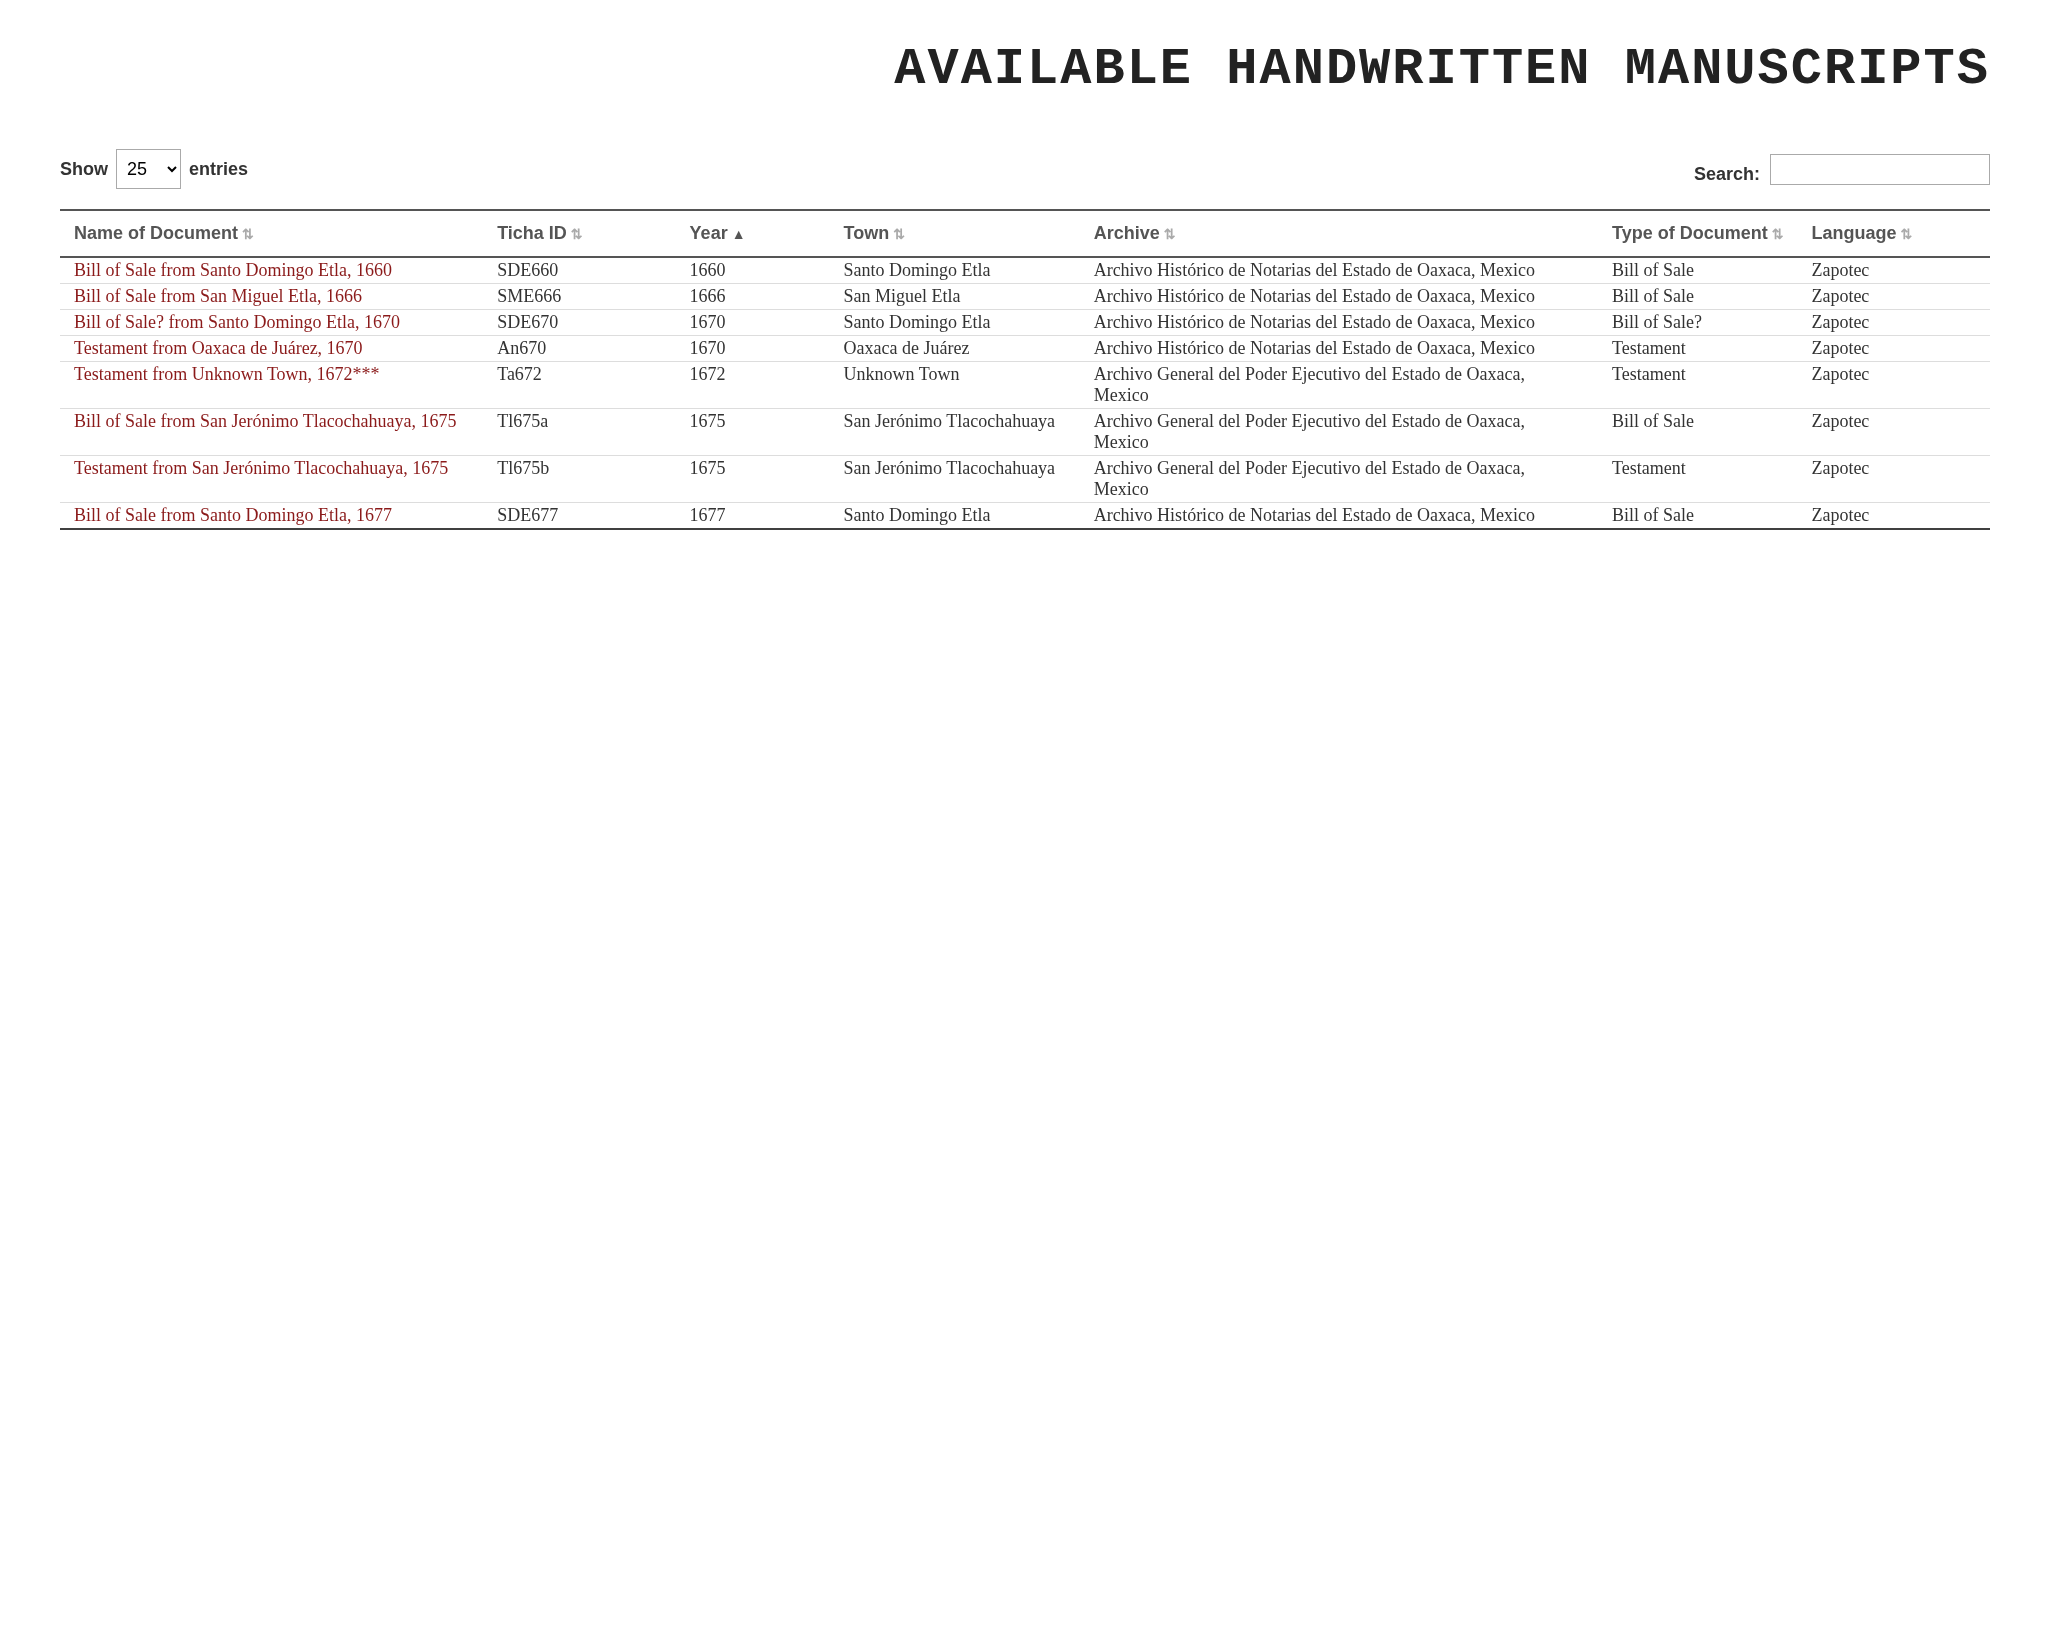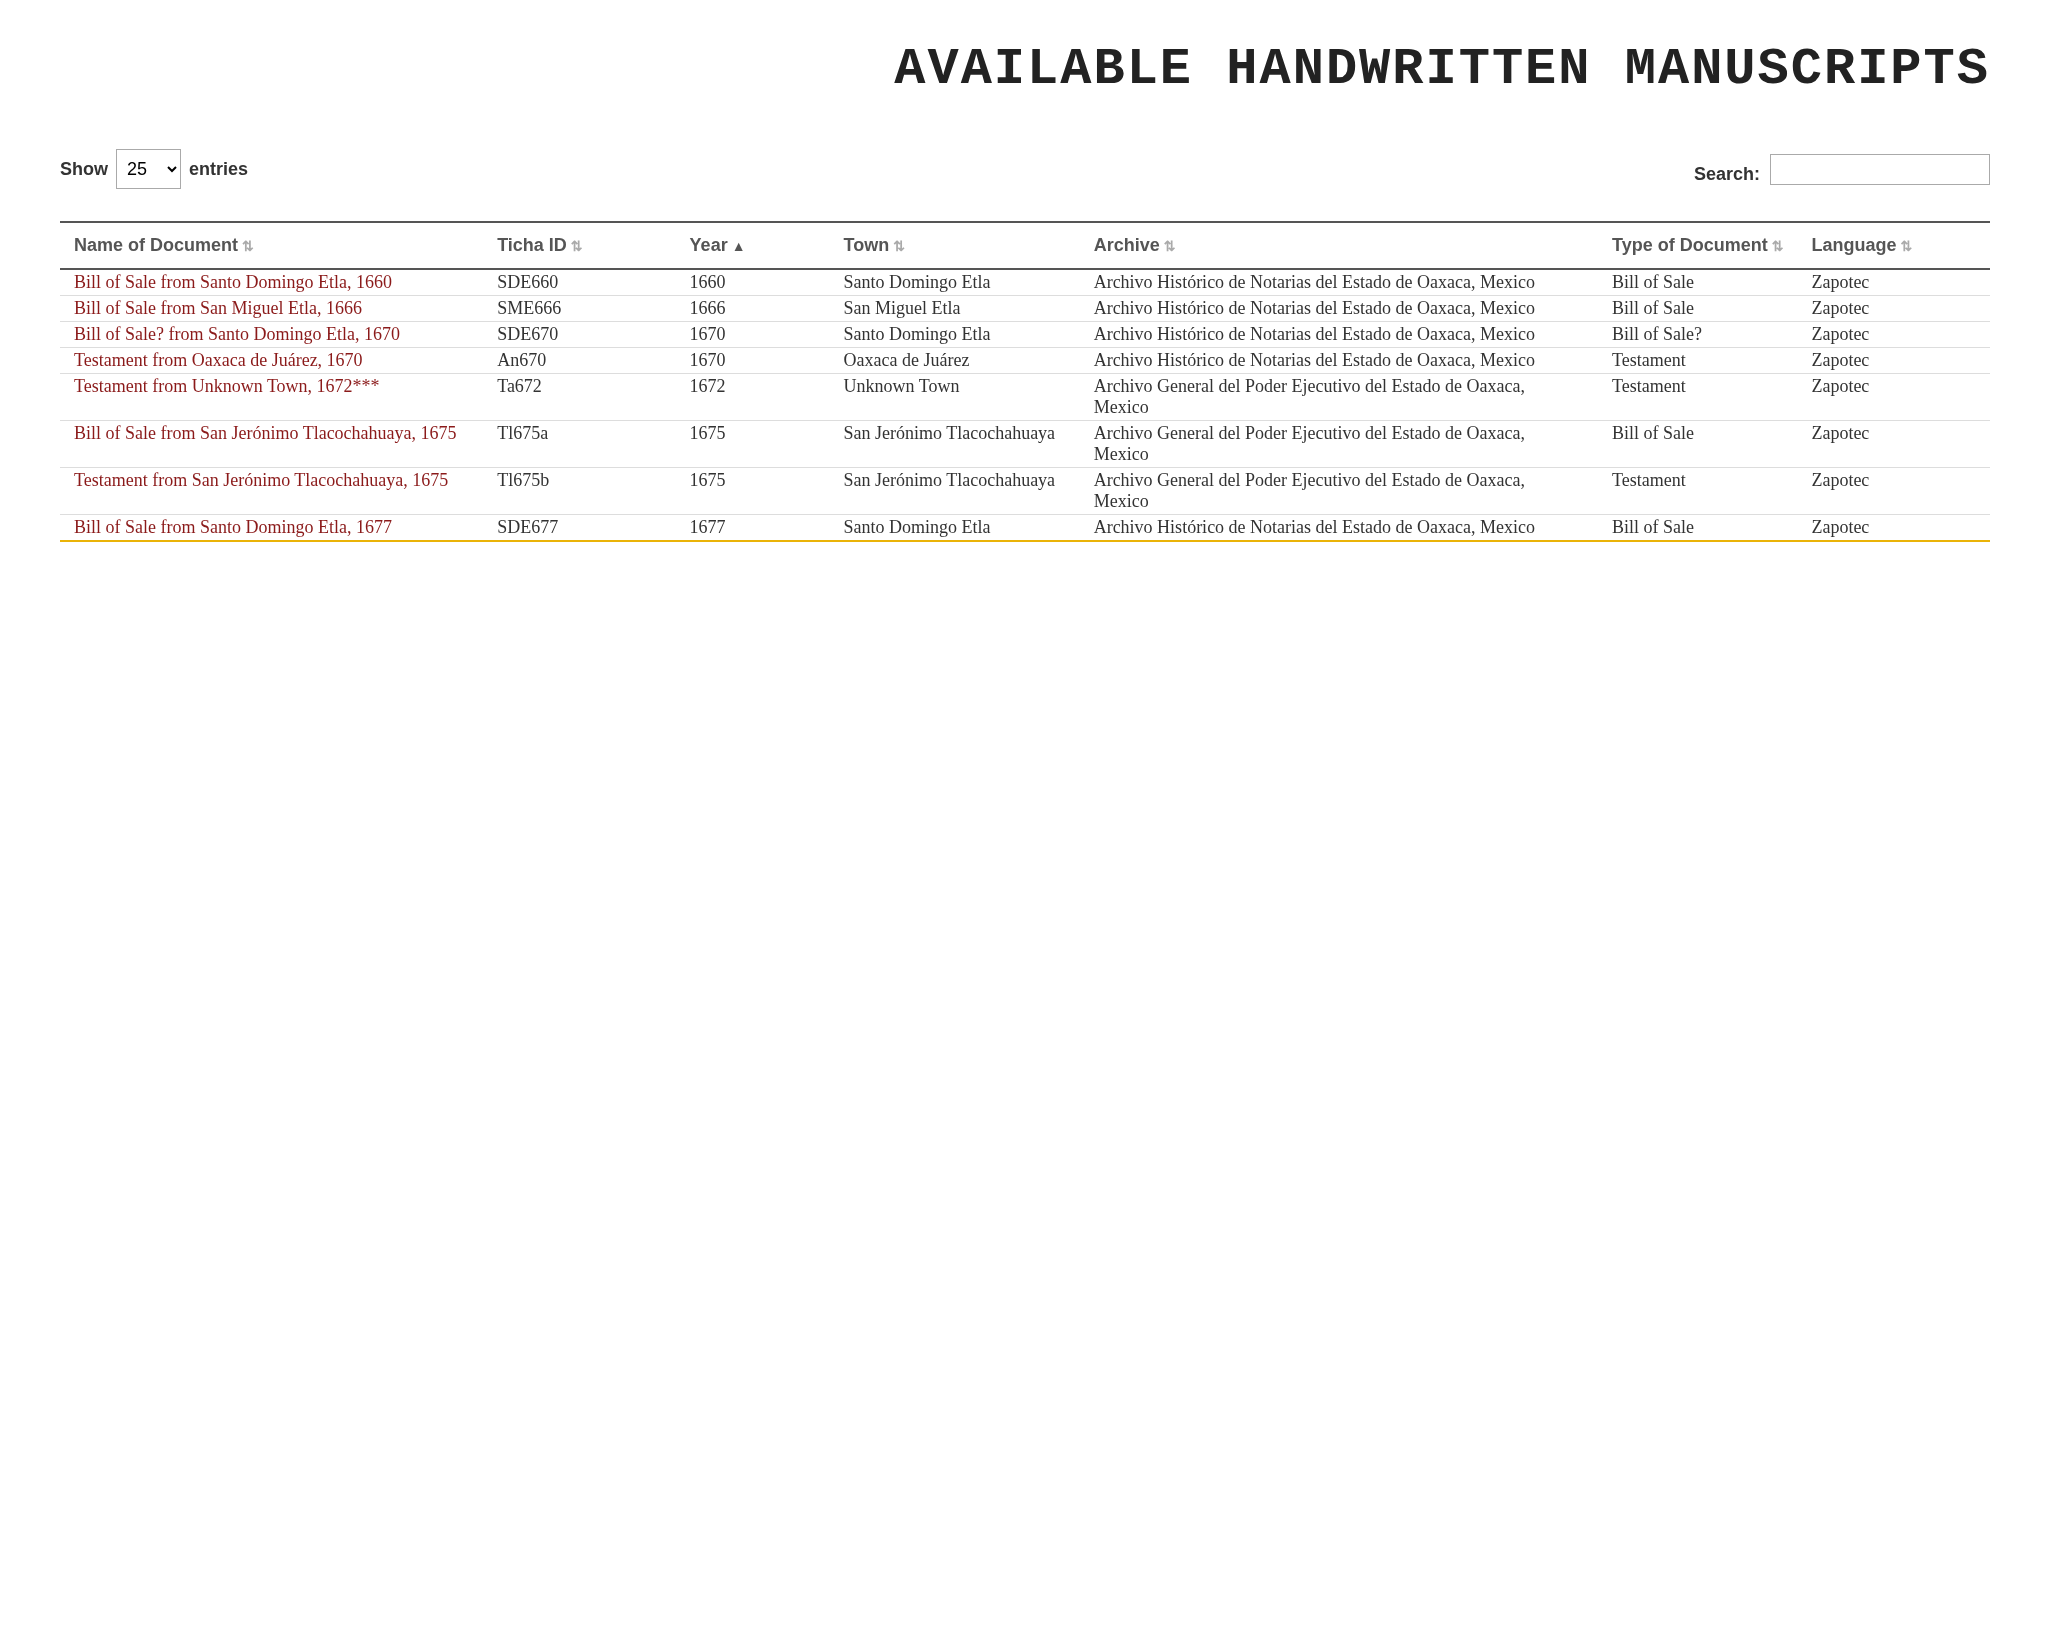--- a/index.html
+++ b/index.html
@@ -16,21 +16,21 @@
       letter-spacing: 2px;
       text-align: right;
       color: #222;
       margin-bottom: 40px;
       padding-bottom: 10px;
     }
     .controls {
       display: flex;
       justify-content: space-between;
       align-items: center;
-      margin-bottom: 32px;
+      margin-bottom: 20px;
     }
     .show-entries {
       display: flex;
       align-items: center;
       gap: 8px;
       font-size: 18px;
       font-family: Arial, Helvetica, sans-serif;
       font-weight: bold;
     }
     .show-entries select {
@@ -78,21 +78,21 @@
       margin-left: 4px;
       font-size: 14px;
       color: #888;
     }
     thead th.sorted-asc .sort-icon::after { content: ' ▲'; color: #555; }
     thead th.sortable .sort-icon::after { content: ' ⇅'; color: #aaa; }
     tbody tr {
       border-bottom: 1px solid #ddd;
     }
     tbody tr:last-child {
-      border-bottom: 2px solid #eab308;
+      border-bottom: 2px solid #404040;
     }
     tbody td {
       padding: 2px 14px;
       vertical-align: top;
       font-size: 18px;
       color: #333;
     }
     .doc-link {
       color: #8b1a1a;
       text-decoration: none;

